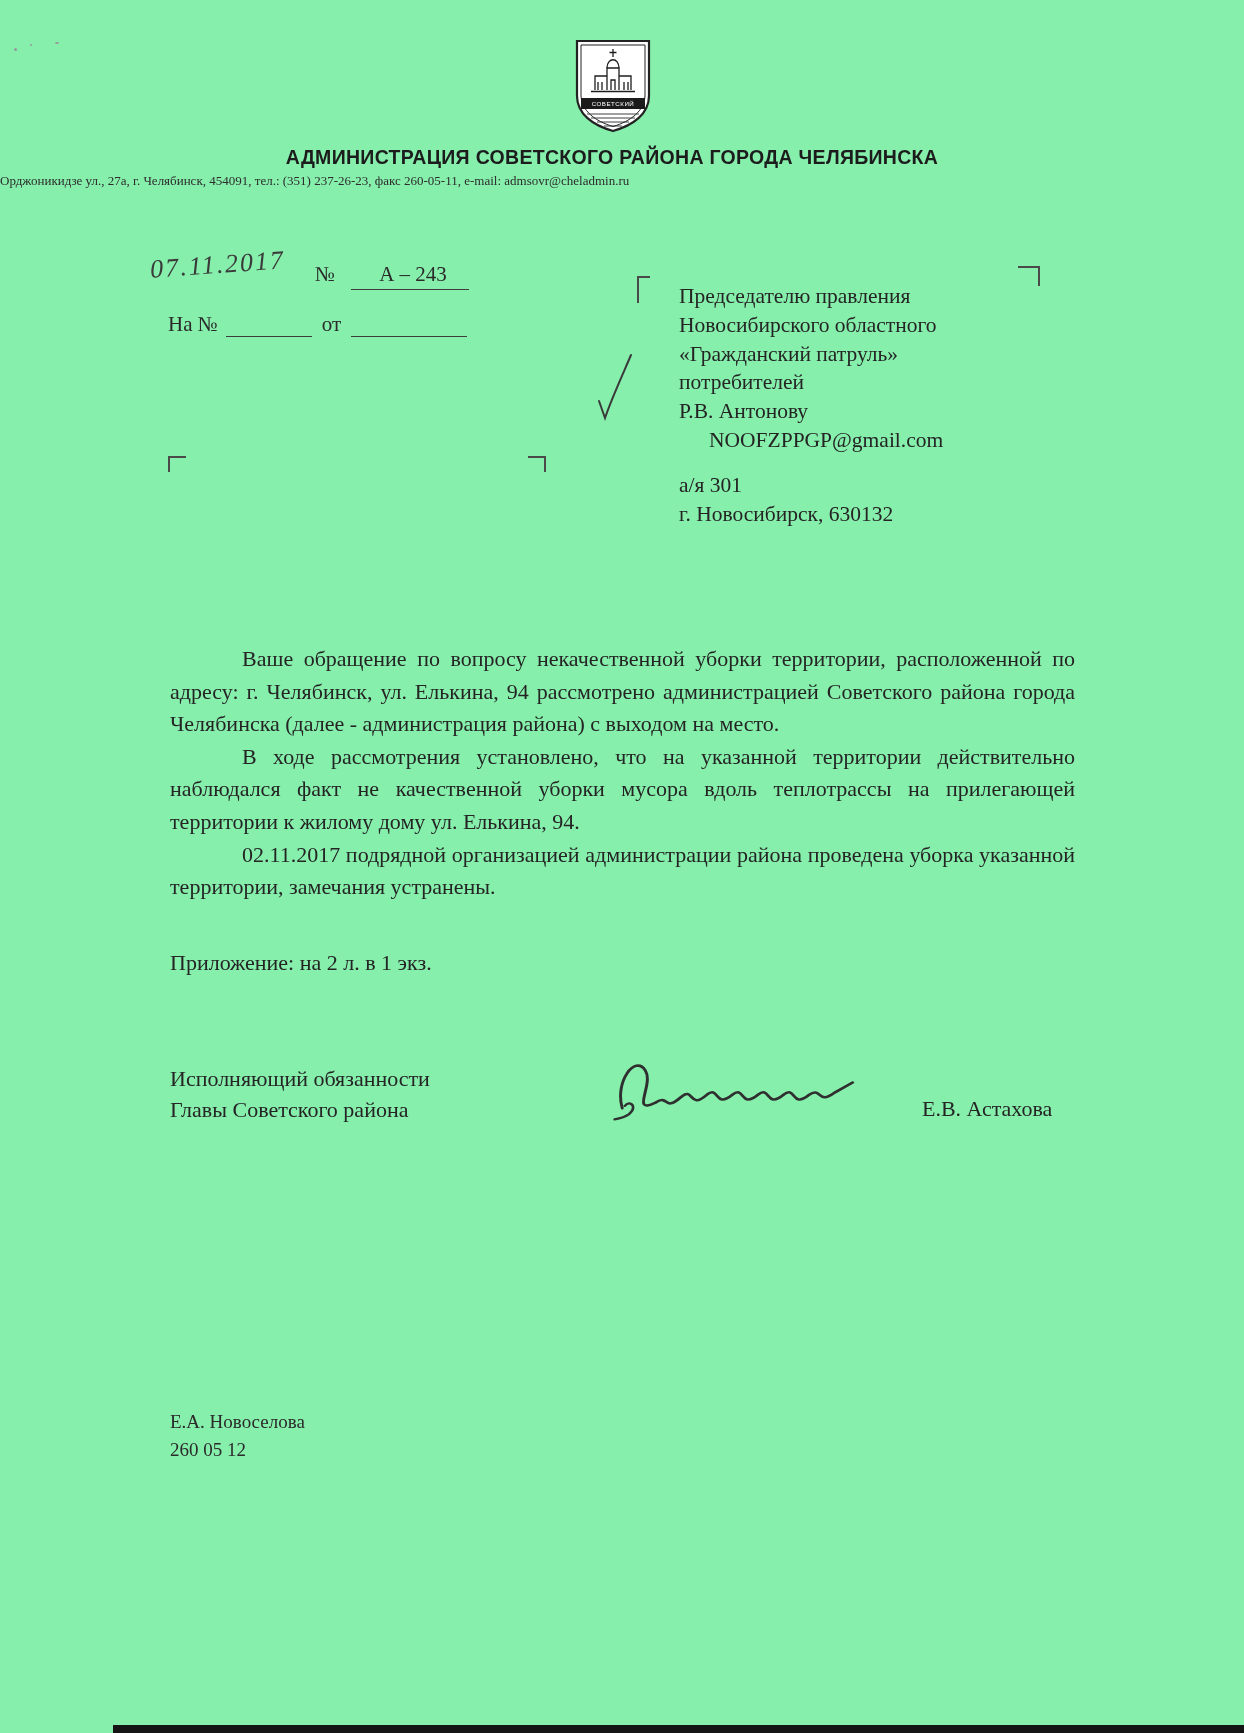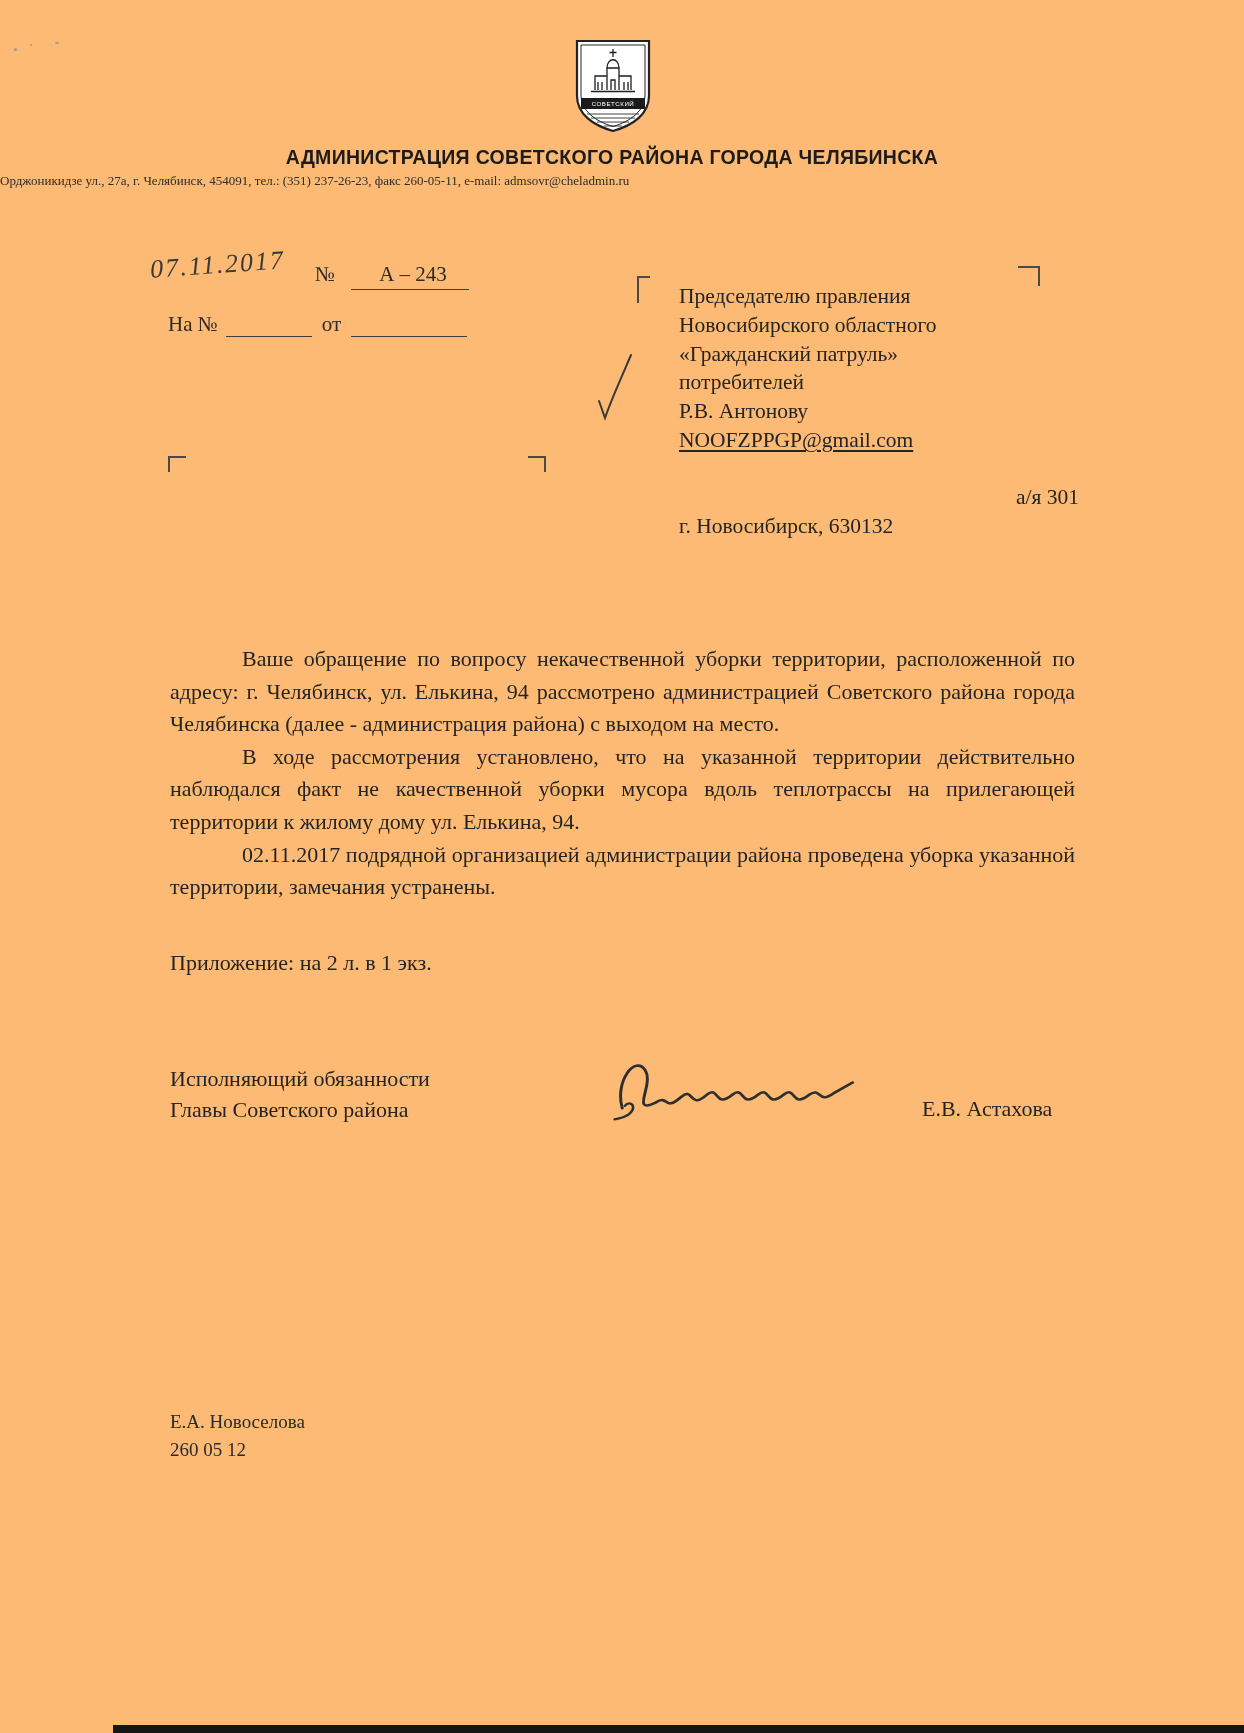--- a/index.html
+++ b/index.html
@@ -1,19 +1,19 @@
 <!DOCTYPE html>
 <html><head>
 <meta charset="utf-8">
 <style>
   * { margin:0; padding:0; box-sizing:border-box; }
   html,body { background:#e8e8e8; }
   .page {
     position:relative; width:1244px; height:1733px; margin:0 auto;
-    background:#fdba74; overflow:hidden;
+    background:#86efac; overflow:hidden;
     font-family:"Liberation Serif", serif; color:#262626;
   }
   
   .emblem { position:absolute; left:573px; top:38px; width:80px; height:96px; }
   .org-name {
     position:absolute; left:0; right:20px; top:146px; text-align:center;
     font-family:"Liberation Sans", sans-serif; font-weight:bold;
     font-size:19.5px; letter-spacing:0.3px; color:#1c1c1c;
   }
   .contact-line {
@@ -44,22 +44,22 @@
   .mark-addr-tl { left:637px; top:276px; width:13px; height:27px; border-left:2px solid #4a4a4a; border-top:2px solid #4a4a4a; }
   .mark-addr-tr { left:1018px; top:266px; width:22px; height:20px; border-top:2px solid #4a4a4a; border-right:2px solid #4a4a4a; }
   .mark-win-bl { left:168px; top:456px; width:18px; height:16px; border-top:2px solid #4a4a4a; border-left:2px solid #4a4a4a; }
   .mark-win-br { left:528px; top:456px; width:18px; height:16px; border-top:2px solid #4a4a4a; border-right:2px solid #4a4a4a; }
   .checkmark { position:absolute; left:596px; top:352px; }
   
   .addressee {
     position:absolute; left:679px; top:282px; width:400px;
     font-size:21.5px; line-height:28.8px; color:#242424;
   }
-  .addressee .email { text-decoration:underline; text-underline-offset:3px; }
-  .addressee .gap { margin-top:28px;text-align:right; }
+  .addressee .email { text-underline-offset:3px;margin-left:30px; }
+  .addressee .gap { margin-top:16px; }
   
   .body-text { position:absolute; left:170px; top:643px; width:905px; }
   .body-text p {
     font-size:22px; line-height:32.6px; text-align:justify; text-indent:72px;
     color:#242424;
   }
   .attachment { position:absolute; left:170px; top:950px; font-size:22px; color:#242424; }
   
   .signer-title { position:absolute; left:170px; top:1063px; font-size:22px; line-height:31px; color:#242424; }
   .sig-scribble { position:absolute; left:612px; top:1048px; }

